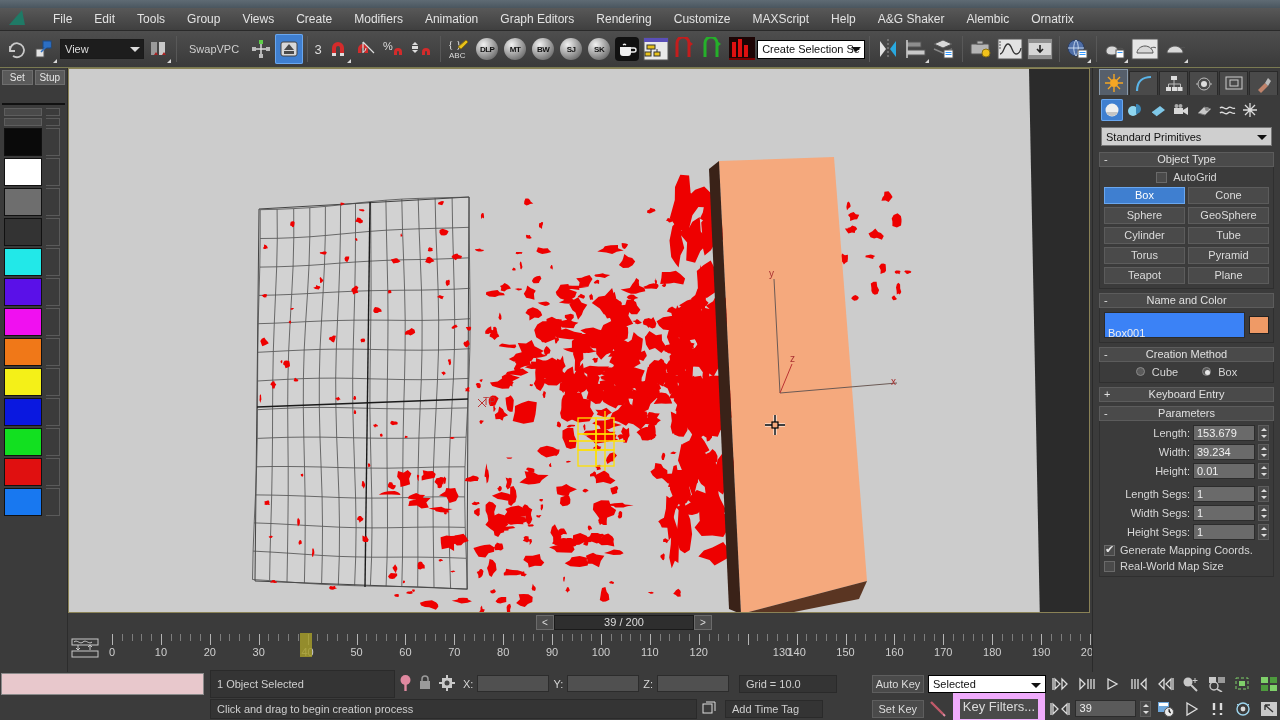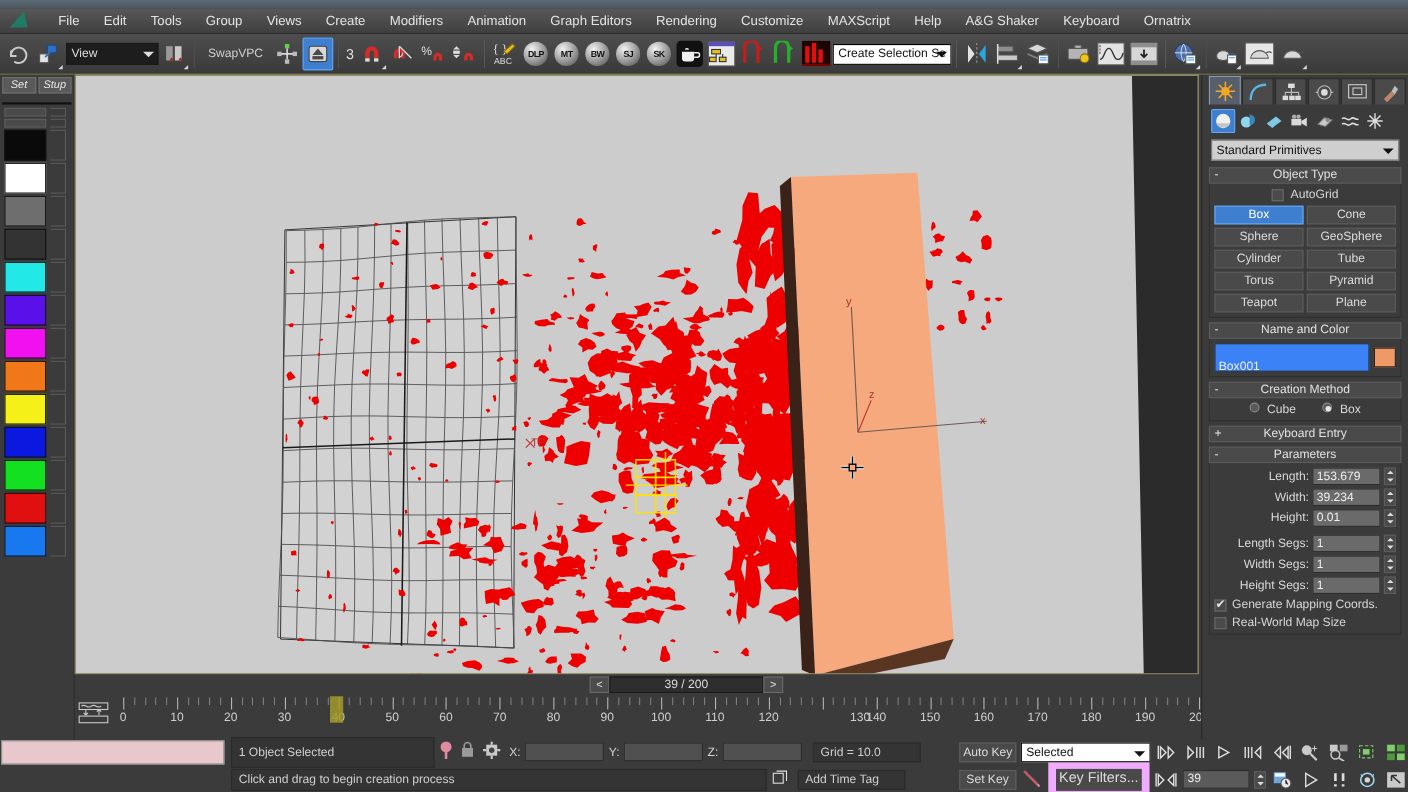--- a/index.html
+++ b/index.html
@@ -47,21 +47,21 @@
     border-left:5px solid transparent;border-right:5px solid transparent;
     border-top:5px solid #ddd;}
   #viewcombo { width:84px; margin-left:2px; }
   #selsetcombo { width:108px; background:#fff; color:#111; border:1px solid #000; height:19px;}
   #selsetcombo .arw { border-top-color:#111; }
   .swapvpc { color:#cfcfcf; font-size:11px; padding:0 8px; }
 
   
   #leftpanel { position:absolute; left:0; top:68px; width:68px; height:604px;
     background:#3b3b3b; border-right:1px solid #2c2c2c; }
-  #leftpanel .hdr { display:flex; gap:2px; padding:2px 2px 8px 2px;font-style:italic; }
+  #leftpanel .hdr { display:flex; gap:2px; padding:2px 2px 18px 2px; }
   #leftpanel .hbtn { flex:1; height:15px; background:#5a5a5a; border:1px solid #6e6e6e;
     color:#e8e8e8; font-size:10px; text-align:center; line-height:13px; }
   #leftpanel .rule { height:2px; background:#111; margin:0 2px 2px 2px;}
   .swrow { display:flex; gap:4px; padding:1px 4px; }
   .swrow .sw { width:38px; height:28px; border:1px solid #111; }
   .swrow .sw.small { height:8px; }
   .swrow .tick { width:14px; height:28px; border-right:1px solid #5a5a5a;
     border-top:1px solid #5a5a5a; border-bottom:1px solid #5a5a5a; }
   .swrow .tick.small { height:8px; }
 
@@ -182,21 +182,21 @@
   <div class="mi">Views</div>
   <div class="mi">Create</div>
   <div class="mi">Modifiers</div>
   <div class="mi">Animation</div>
   <div class="mi">Graph Editors</div>
   <div class="mi">Rendering</div>
   <div class="mi">Customize</div>
   <div class="mi">MAXScript</div>
   <div class="mi">Help</div>
   <div class="mi">A&amp;G Shaker</div>
-  <div class="mi">Keyboard</div>
+  <div class="mi">Alembic</div>
   <div class="mi">Ornatrix</div>
 </div>
 
 <div id="toolbar">
 
   <div class="tbtn">
     <svg width="22" height="22" viewBox="0 0 22 22">
         <path d="M5 13a7 7 0 1 1 3 5" fill="none" stroke="#c9c9c9" stroke-width="1.8"></path>
         <path d="M5 8v5h5" fill="none" stroke="#c9c9c9" stroke-width="1.8"></path>
       </svg>

